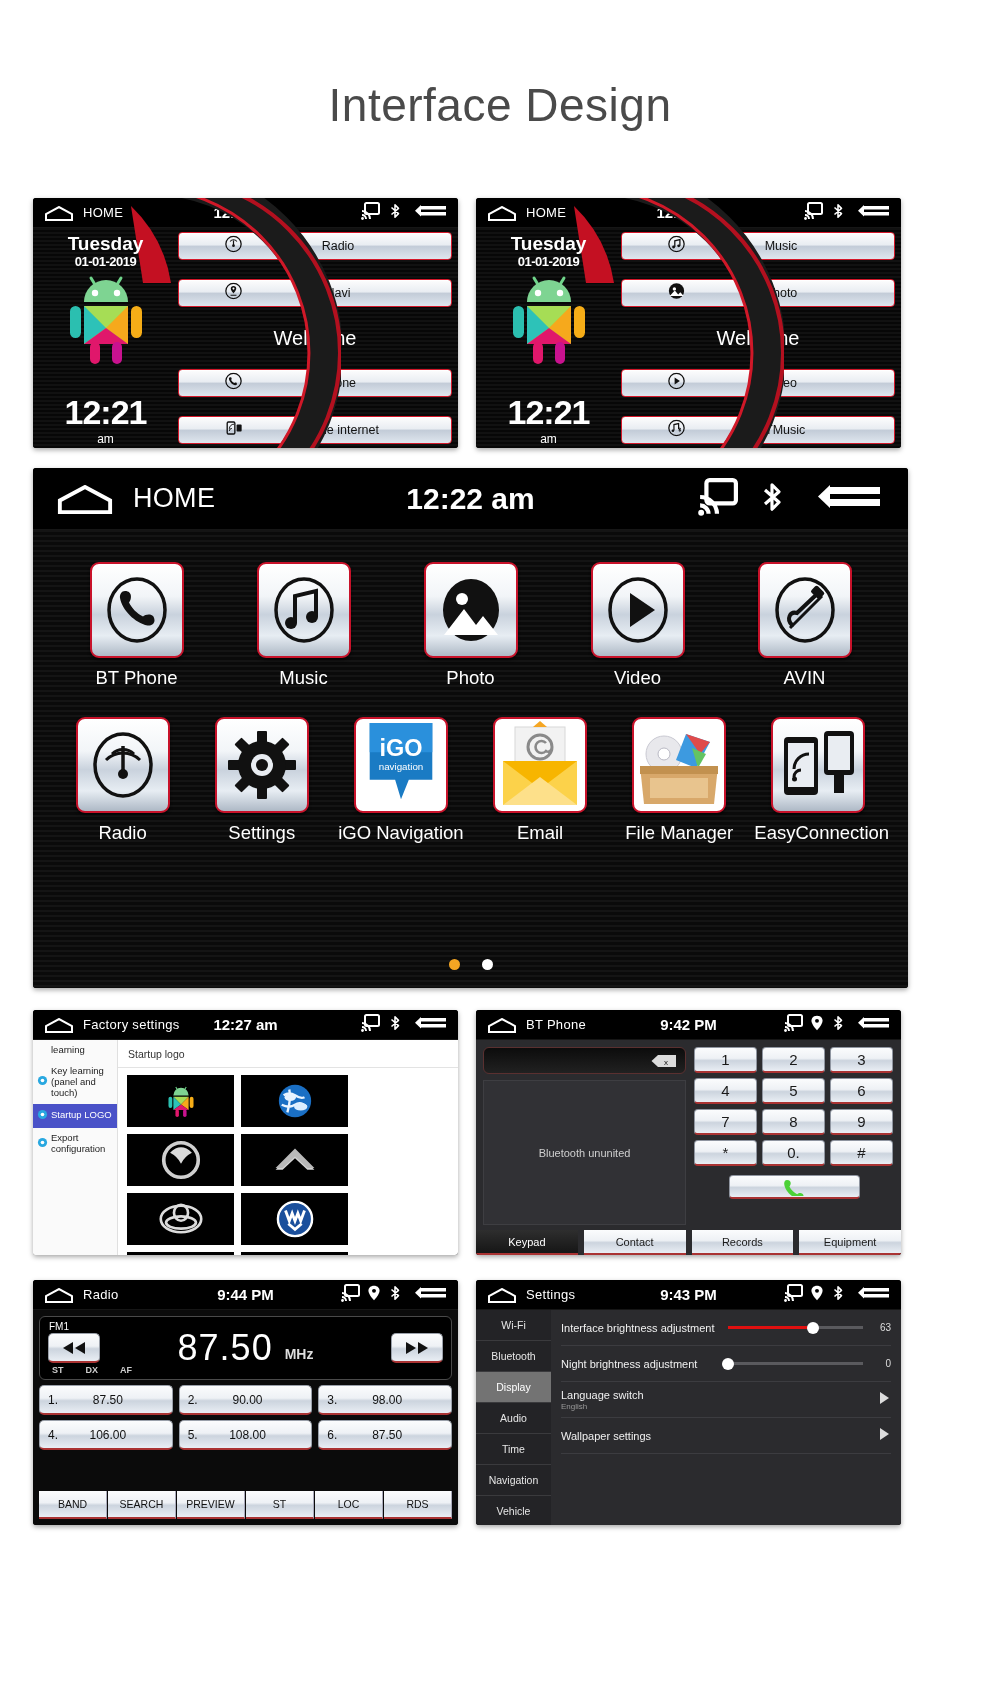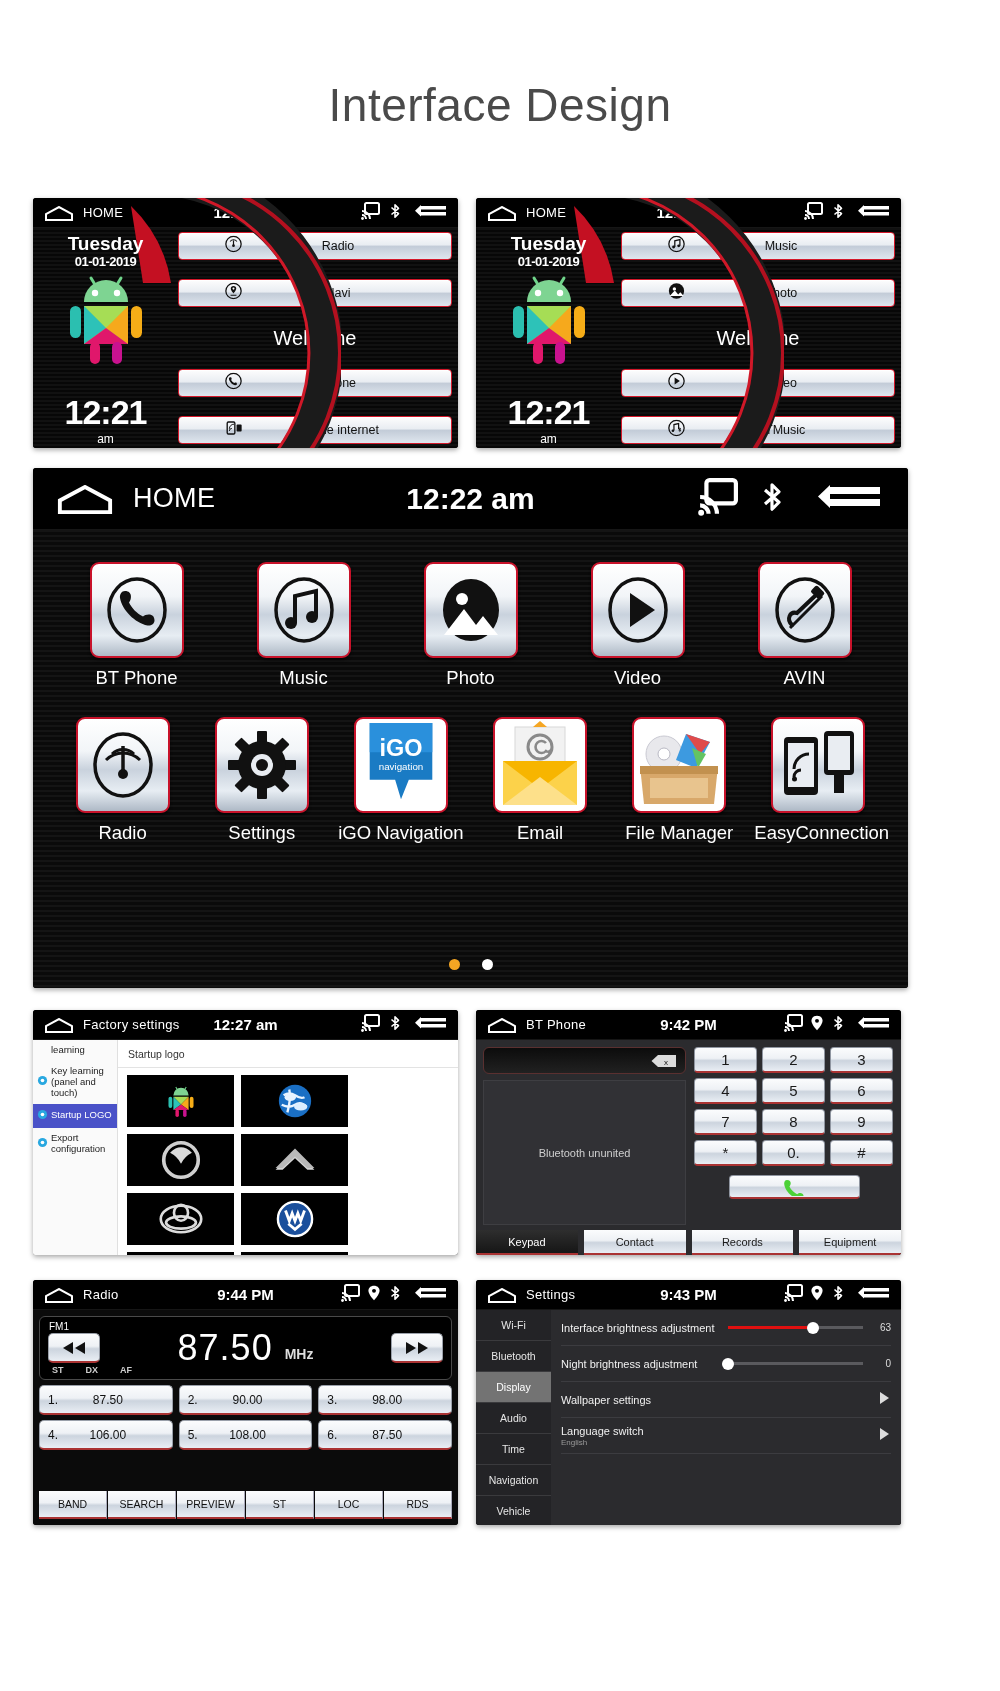--- a/index.html
+++ b/index.html
@@ -949,34 +949,34 @@
         </div>
         <div class="srow">
           <span class="slabel">Night brightness adjustment</span>
           <span class="slider">
             <span class="fill" style="width:0%"></span>
             <span class="knob" style="left:0%"></span>
           </span>
           <span class="sval">0</span>
         </div>
         <div class="srow">
+          <span>
+            <span class="slabel" style="display:block">Language switch</span>
+            <span class="ssub" style="display:block">English</span>
+          </span>
+          <span class="arrow">
+            <svg width="14" height="14" viewBox="0 0 14 14">
+                <path d="M3 1 L12 7 L3 13 Z" fill="#ddd"></path>
+              </svg>
+          </span>
+        </div>
+        <div class="srow">
           <span class="slabel">Wallpaper settings</span>
           <span class="arrow">
             <svg width="14" height="14" viewBox="0 0 14 14">
                 <path d="M3 1 L12 7 L3 13 Z" fill="#ddd"></path>
               </svg>
           </span>
         </div>
-        <div class="srow">
-          <span>
-            <span class="slabel" style="display:block">Language switch</span>
-            <span class="ssub" style="display:block">English</span>
-          </span>
-          <span class="arrow">
-            <svg width="14" height="14" viewBox="0 0 14 14">
-                <path d="M3 1 L12 7 L3 13 Z" fill="#ddd"></path>
-              </svg>
-          </span>
-        </div>
       </div>
     </div>
   </div>
 </div>
 
 </body></html>

